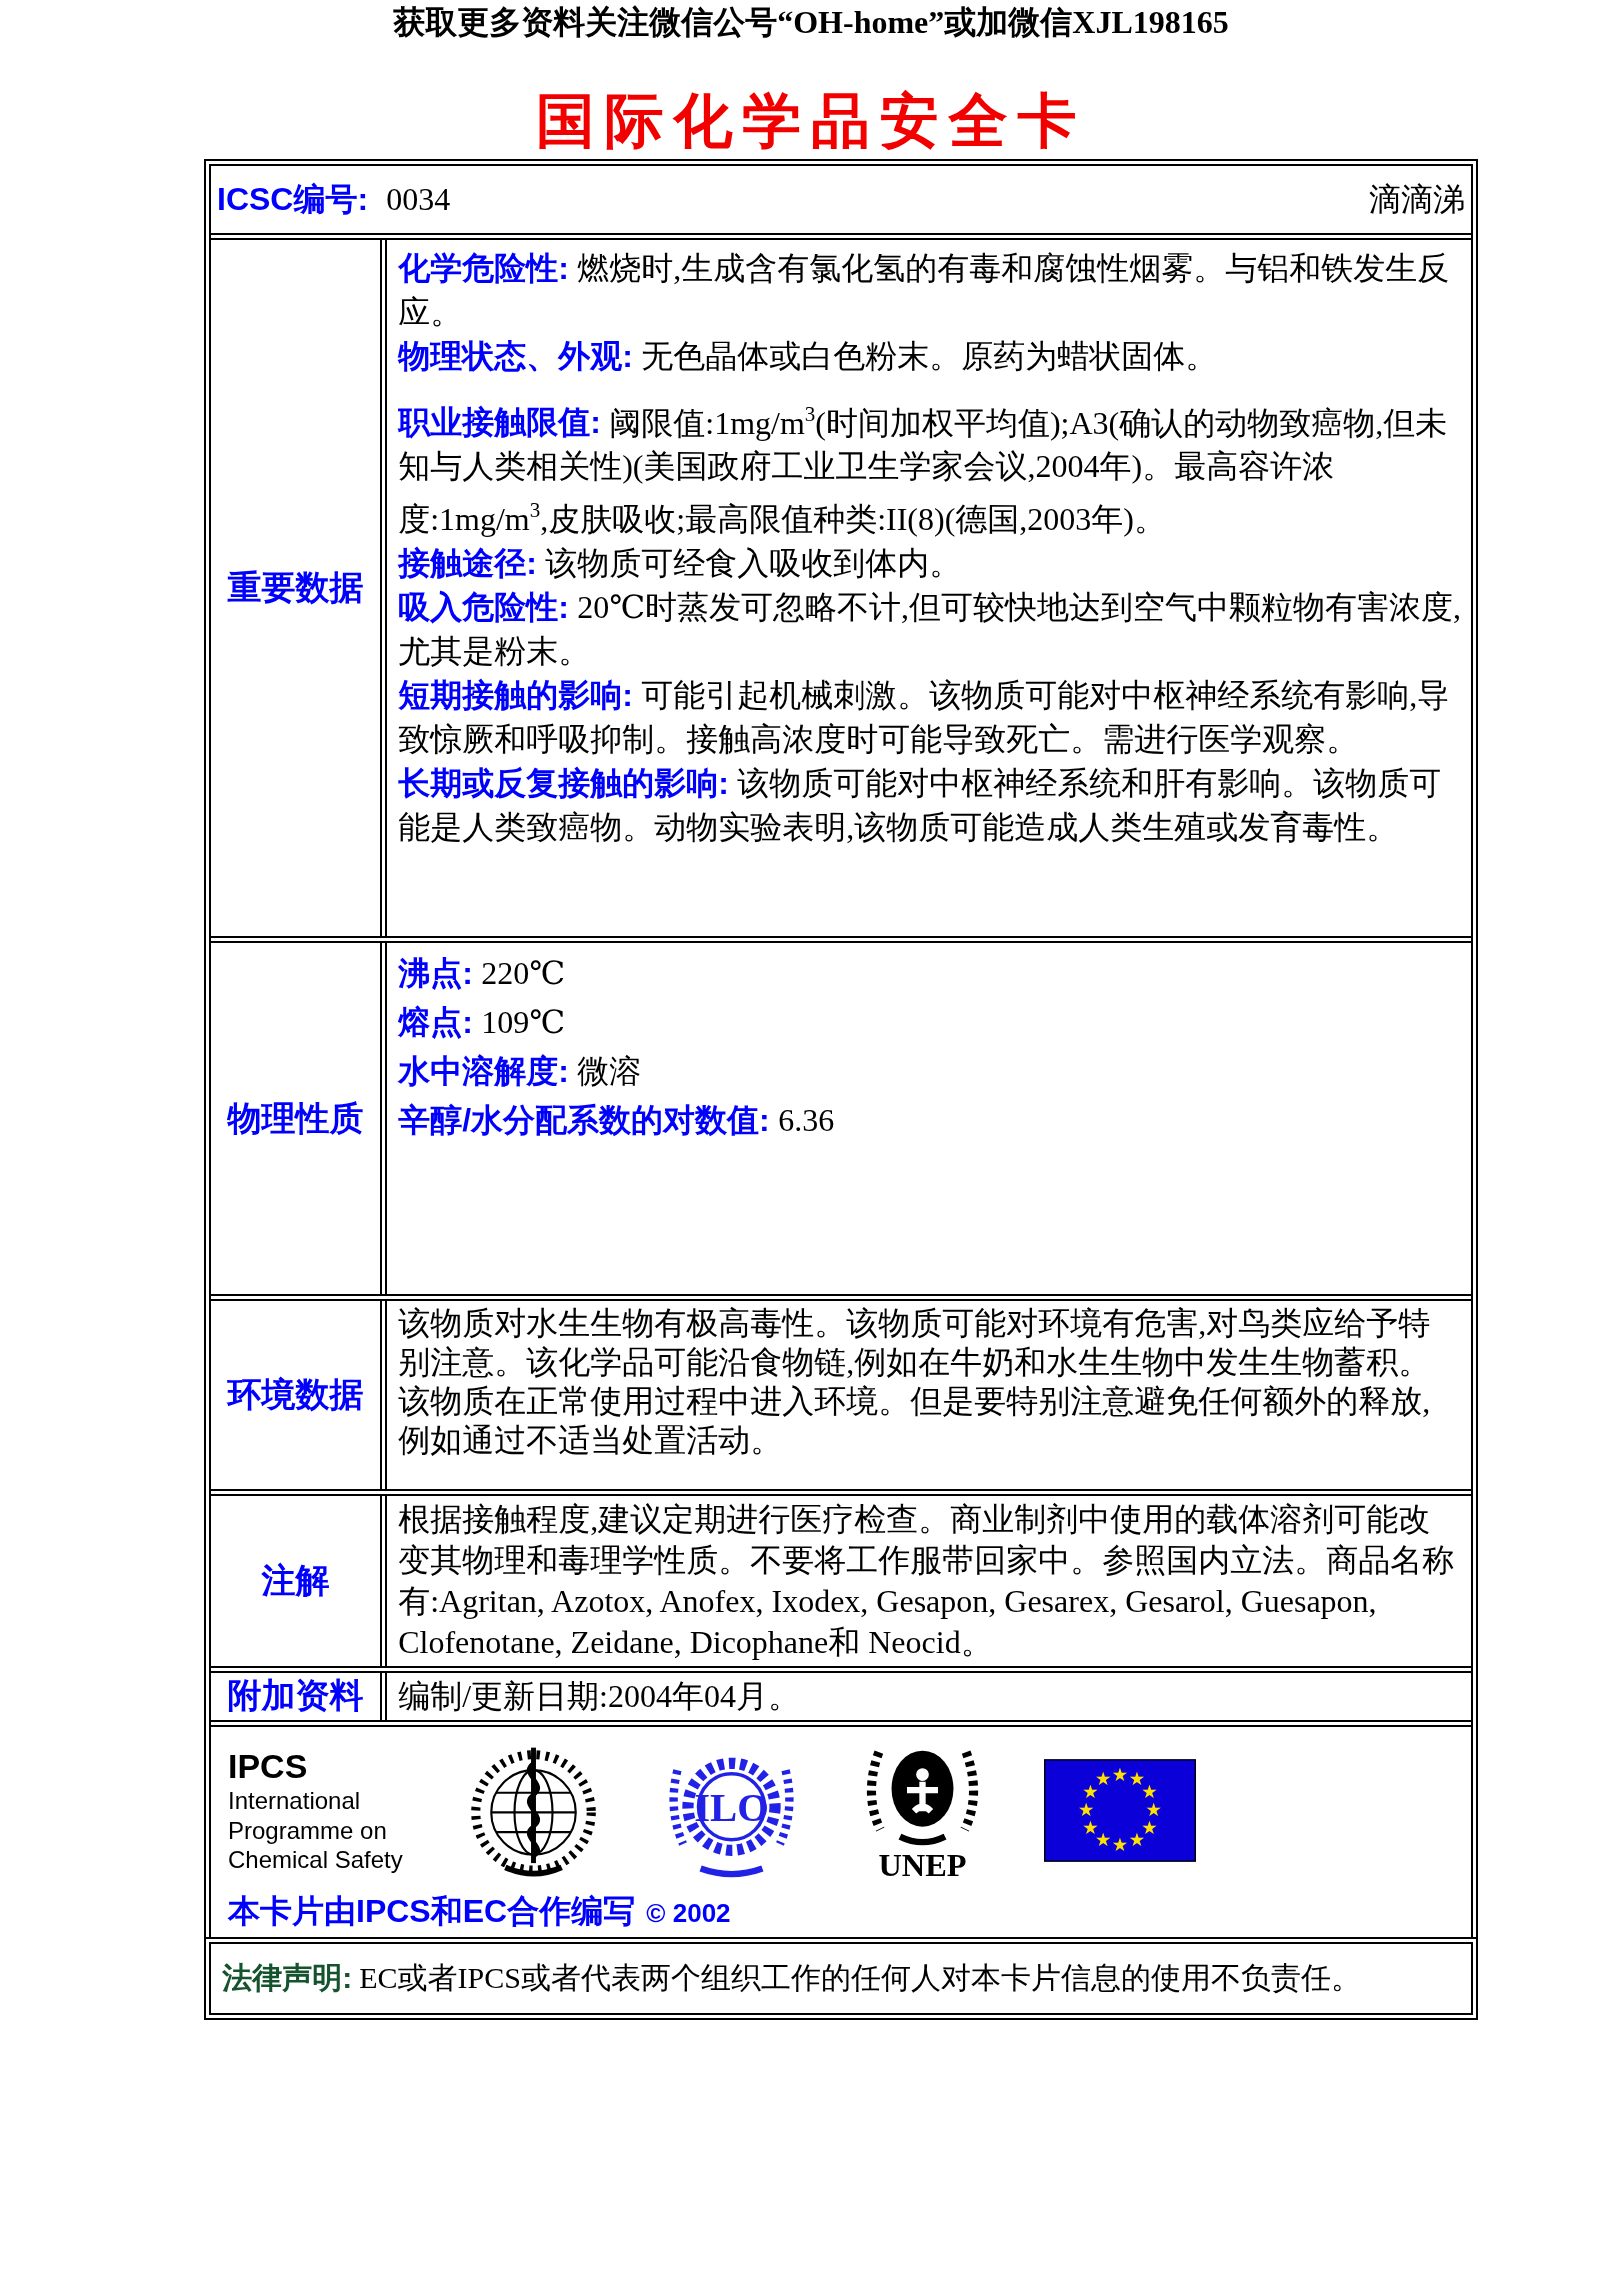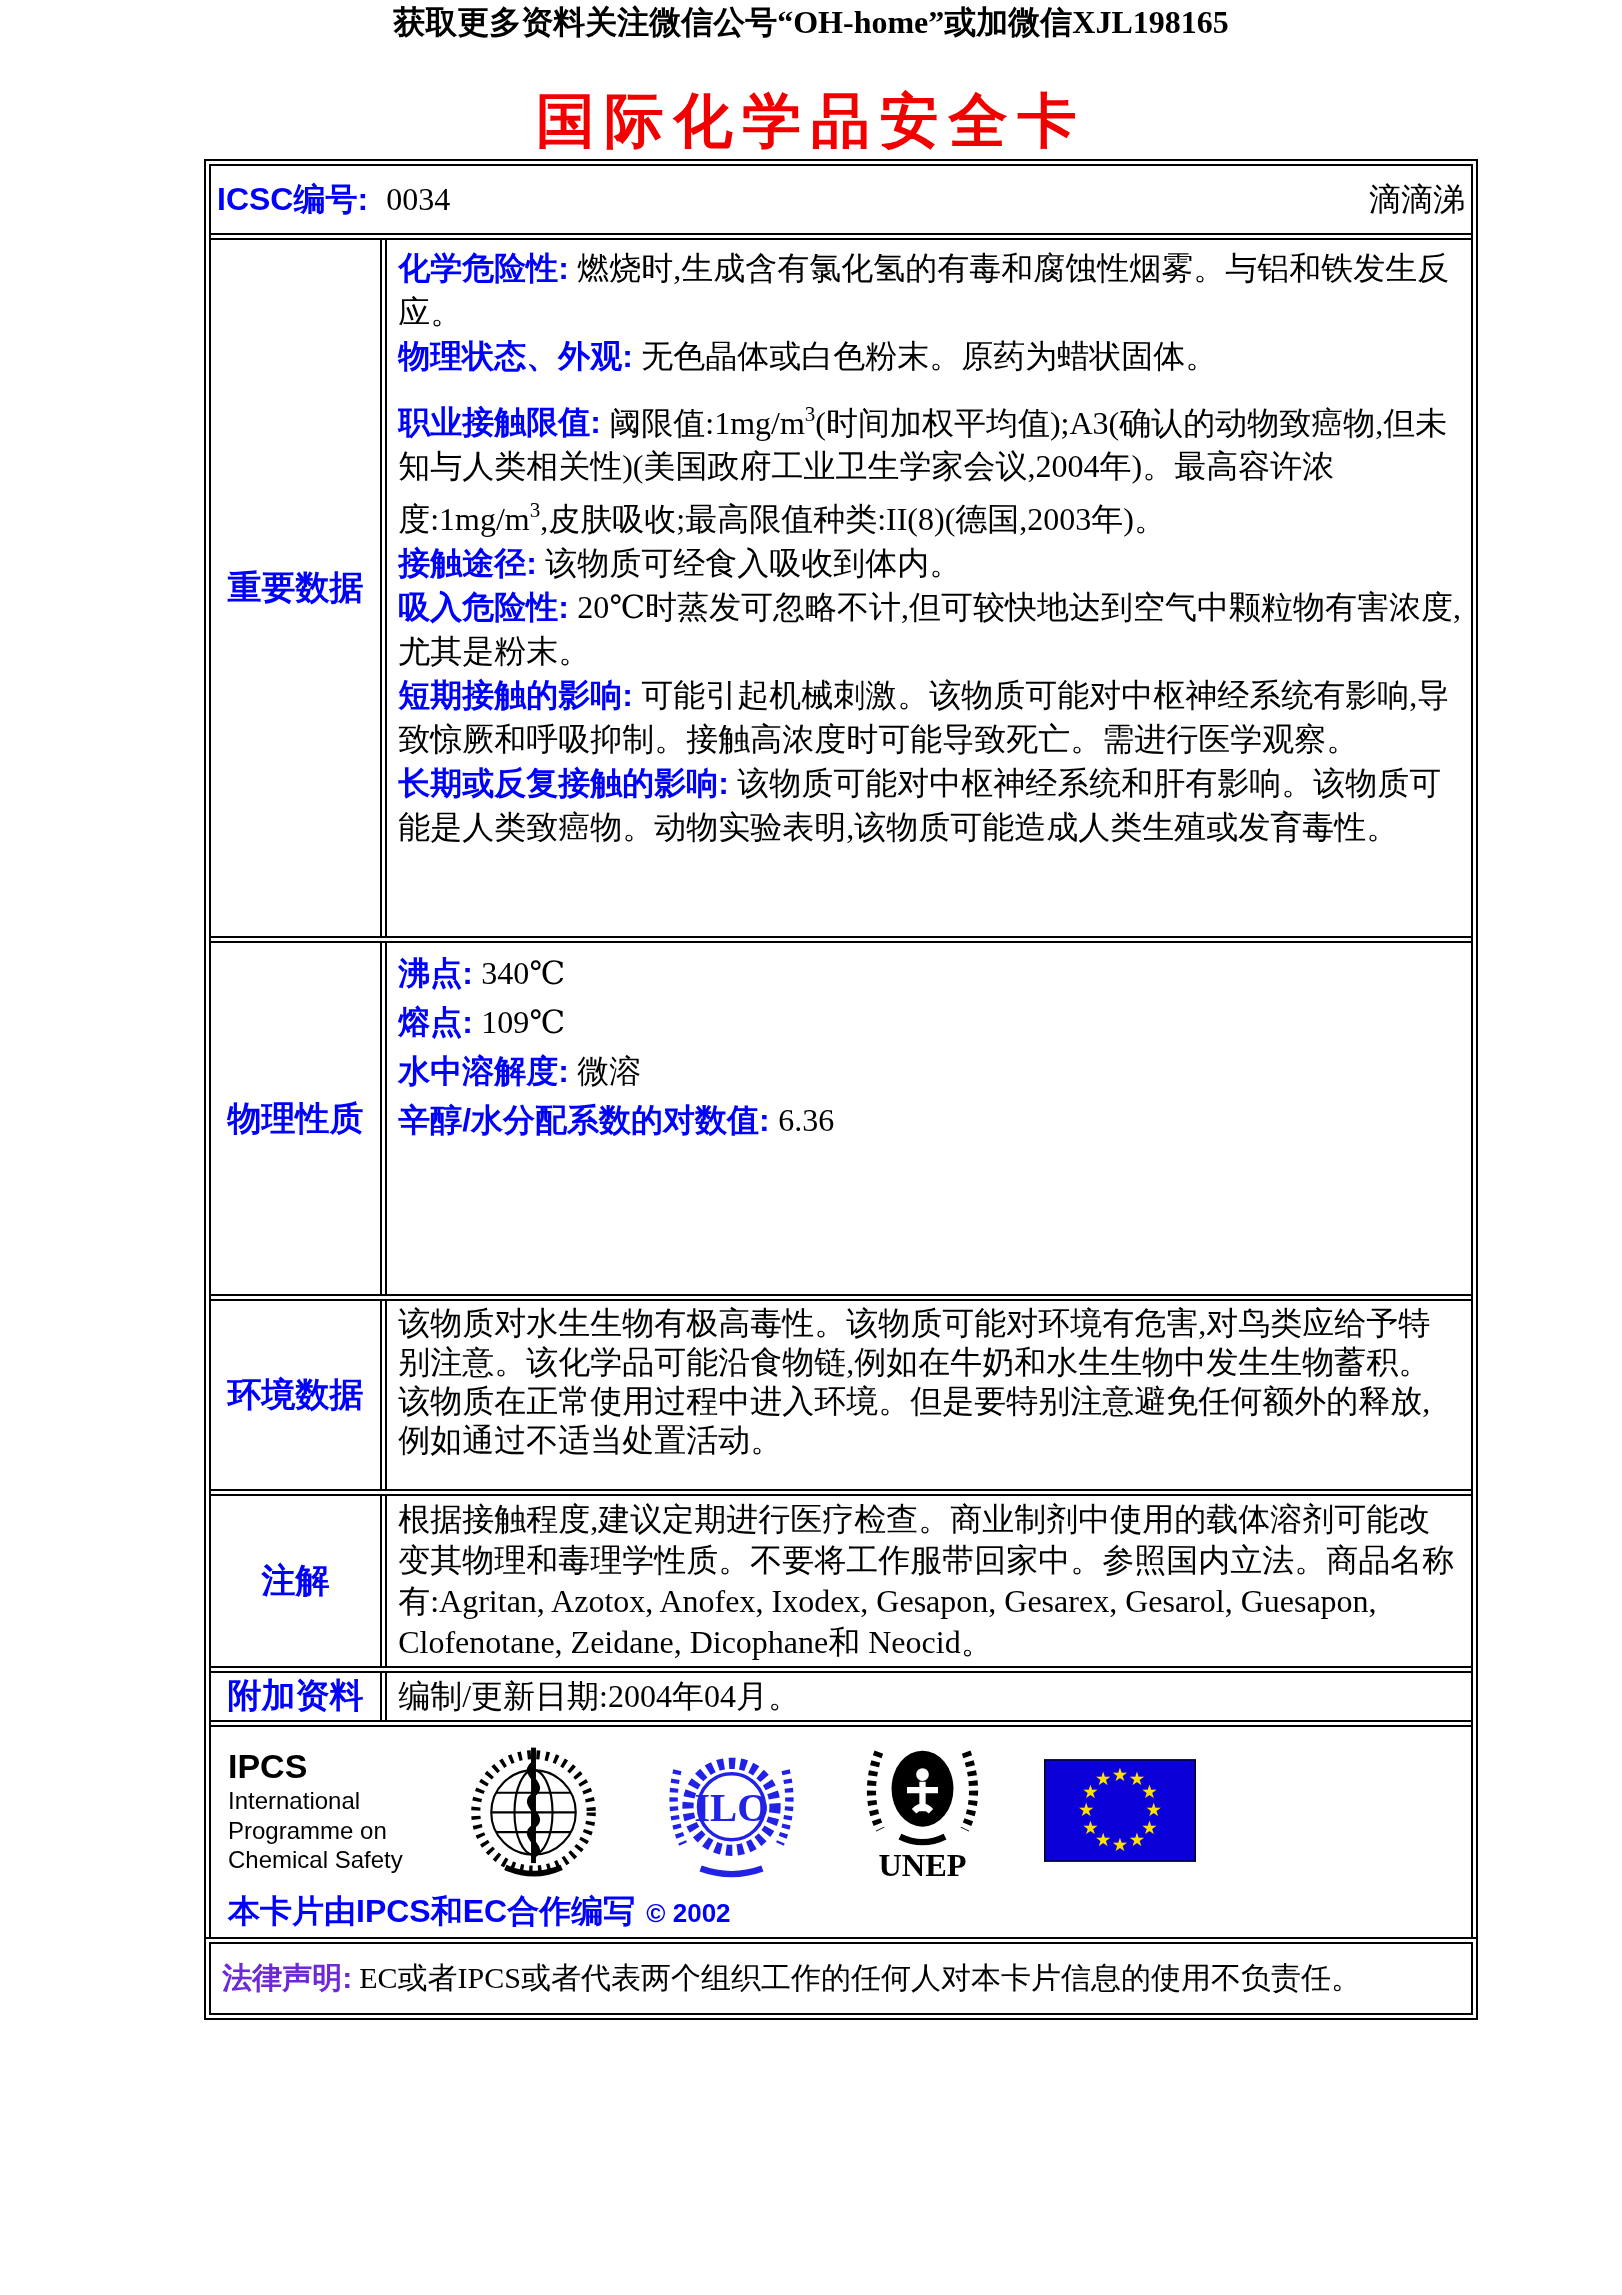--- a/index.html
+++ b/index.html
@@ -41,21 +41,21 @@
   .ipcs-sub { font-size:24px; line-height:29.5px; }
   .logo { flex:0 0 auto; }
   .caption-line { text-align:left; margin-top:7px;
                   font-family:"Liberation Sans","DejaVu Sans",sans-serif;
                   font-weight:700; color:#0000ff; font-size:32px; }
   .caption-year { font-size:26px; margin-left:11.2px; }
   .legal-box { position:absolute; left:204px; top:1937px; width:1274px;
                border:7.7px double #000; background:#fff;
                padding:14px 11.2px; font-size:30px; }
   .legal-label { font-family:"Liberation Sans","DejaVu Sans",sans-serif;
-                 font-weight:700; color:#6d28d9; margin-right:7px; }
+                 font-weight:700; color:#14532d; margin-right:7px; }
   svg text { font-family:"Liberation Serif","DejaVu Serif",serif; }
 </style>
 </head>
 <body>
 
 <div class="watermark">获取更多资料关注微信公号“OH-home”或加微信XJL198165</div>
 <div class="doc-title">国际化学品安全卡</div>
 
 <div class="card">
 
@@ -94,21 +94,21 @@
       </p>
     </div>
   </div>
 
   <div class="row row-physical">
     <div class="label-cell">
         <span>物理性质</span>
       </div>
     <div class="content-cell">
       <div class="prop-line">
-        <span class="blabel">沸点:</span><span>340℃</span>
+        <span class="blabel">沸点:</span><span>220℃</span>
       </div>
       <div class="prop-line">
         <span class="blabel">熔点:</span><span>109℃</span>
       </div>
       <div class="prop-line">
         <span class="blabel">水中溶解度:</span><span>微溶</span>
       </div>
       <div class="prop-line">
         <span class="blabel">辛醇/水分配系数的对数值:</span><span>6.36</span>
       </div>

